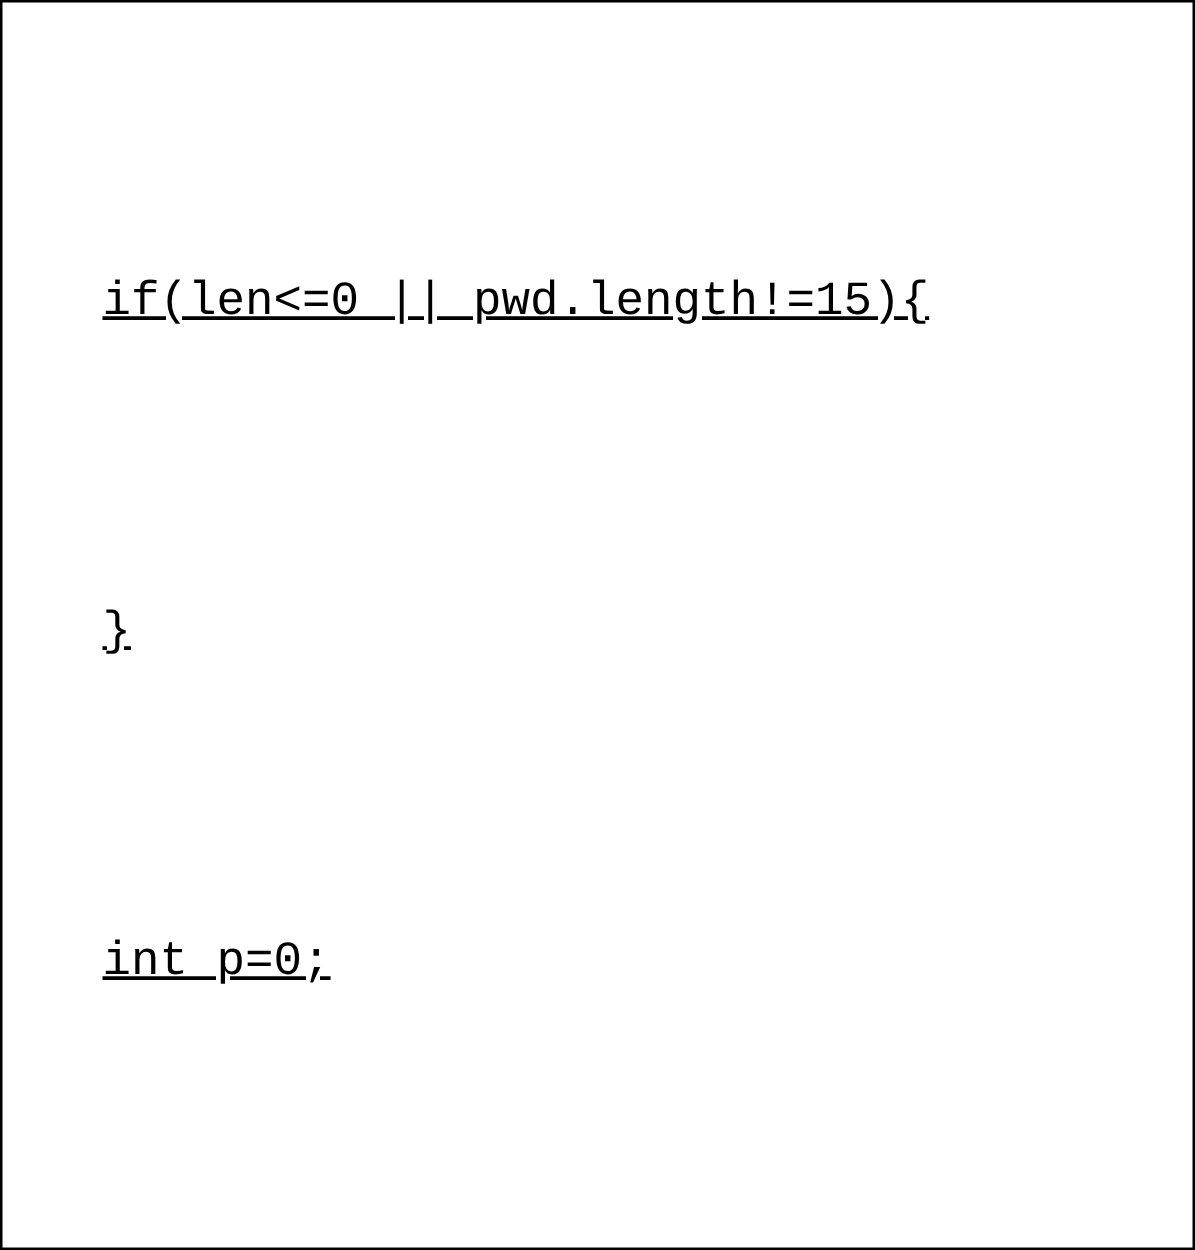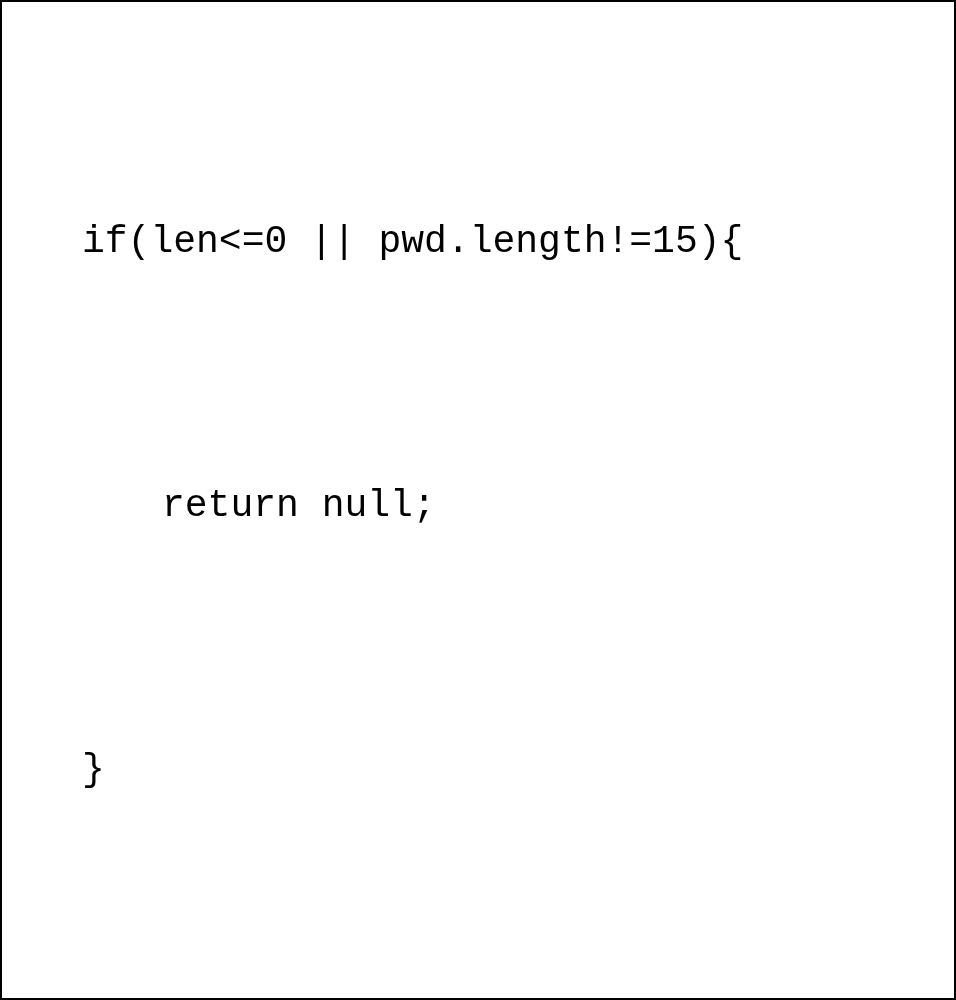--- a/index.html
+++ b/index.html
@@ -20,30 +20,29 @@
   }
   .code {
     font-family: "SimSun", "NSimSun", "Songti SC", "Courier New", monospace;
     font-size: 38px;
     line-height: 88px;
     color: #000;
     white-space: pre;
     font-weight: 400;
   }
   .line { display: block; }
-  .i0 { padding-left: 80px; }
+  .i0 { padding-left: 80px; text-decoration: underline; }
   .i1 { padding-left: 160px; }
 </style>
 </head>
 <body>
 
 <div class="page">
   <div class="code">
     <span class="line i0">if(len&lt;=0 || pwd.length!=15){</span>
-    <span class="line i1">return null;</span>
     <span class="line i0">}</span>
     <span class="line i0">int p=0;</span>
     
     
     
     
     
     
     
     

